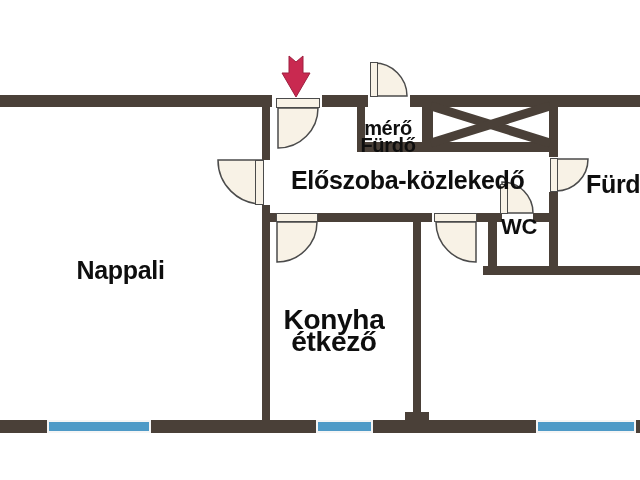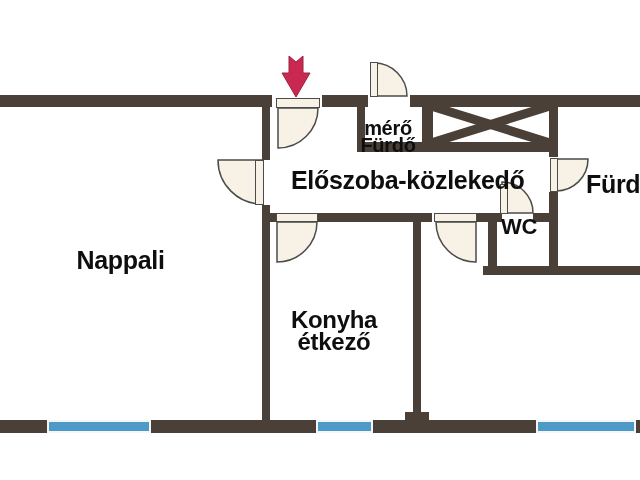--- a/index.html
+++ b/index.html
@@ -9,26 +9,26 @@
     font-family:"Liberation Sans","DejaVu Sans",sans-serif;
   }
   .w{position:absolute;background:var(--wall,#4a4038);}
   .win{position:absolute;background:var(--window-fill,#4e9ac7);border:2px solid var(--window-border,#f5f5f5);box-sizing:border-box;}
   .leaf{position:absolute;background:var(--door-fill,#f6f0e3);border:1px solid var(--door-stroke,#4a4a4a);box-sizing:border-box;}
   .overlay{position:absolute;left:0;top:0;width:640px;height:480px;}
   .lbl{
     position:absolute;font-weight:bold;color:var(--text,#0e0e0e);
     text-align:center;letter-spacing:-0.3px;white-space:nowrap;
   }
-  .lbl-nappali{left:58px;top:246px;width:125px;font-size:25px;}
+  .lbl-nappali{left:58px;top:256px;width:125px;font-size:25px;}
   .lbl-eloszoba{left:291px;top:166px;width:222px;font-size:25px;}
   .lbl-mero{left:357px;top:108px;width:62px;font-size:20px;line-height:17px;margin-top:12px;}
   .lbl-furdo{left:586px;top:170px;width:90px;font-size:25px;text-align:left;}
   .lbl-wc{left:496px;top:214px;width:46px;font-size:22px;}
-  .lbl-konyha{left:272px;top:309px;width:124px;font-size:24px;line-height:22px;}
+  .lbl-konyha{left:272px;top:309px;width:124px;font-size:28px;line-height:22px;}
   .lbl-szoba{left:489px;top:321px;width:104px;font-size:25px;}
 </style>
 </head>
 <body>
 
 <div class="plan">
 
   <div class="w" style="left:0;top:95px;width:272px;height:12px;"></div>
   <div class="w" style="left:322px;top:95px;width:46px;height:12px;"></div>
   <div class="w" style="left:410px;top:95px;width:230px;height:12px;"></div>

